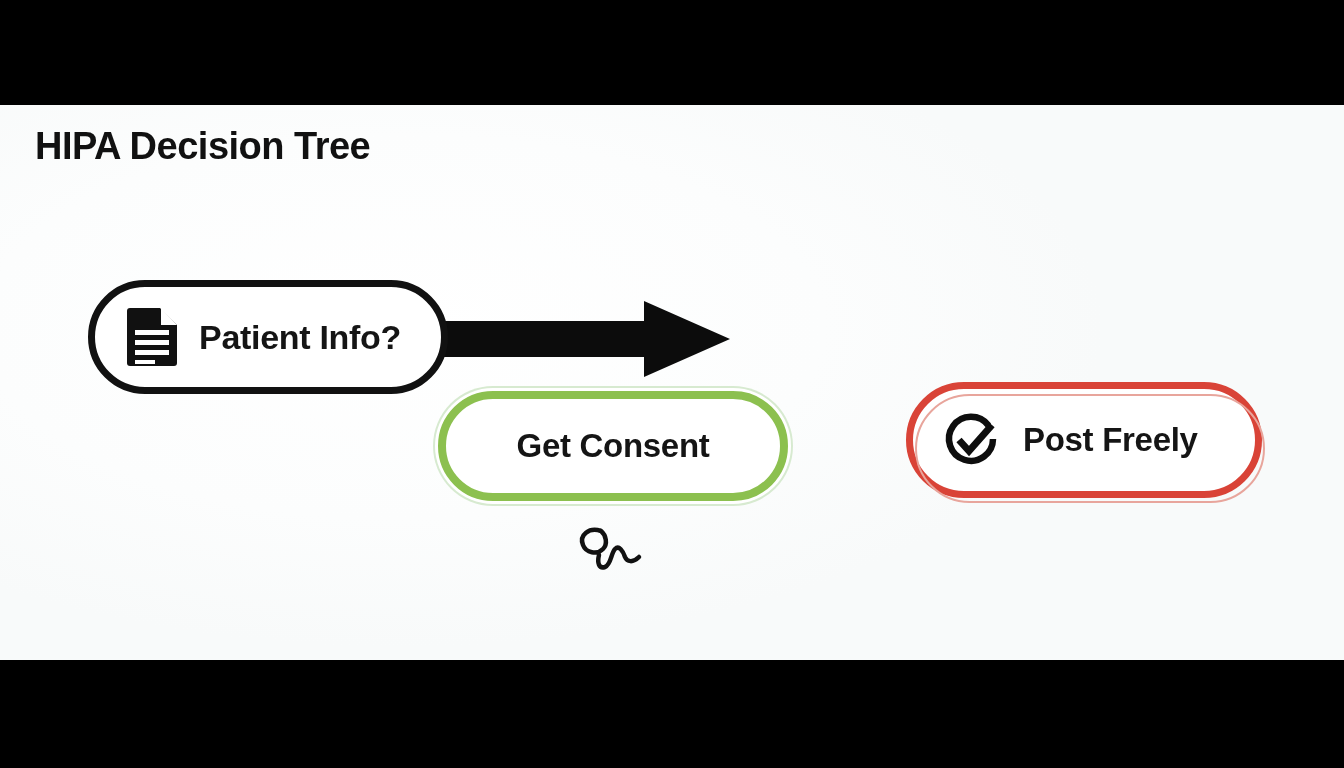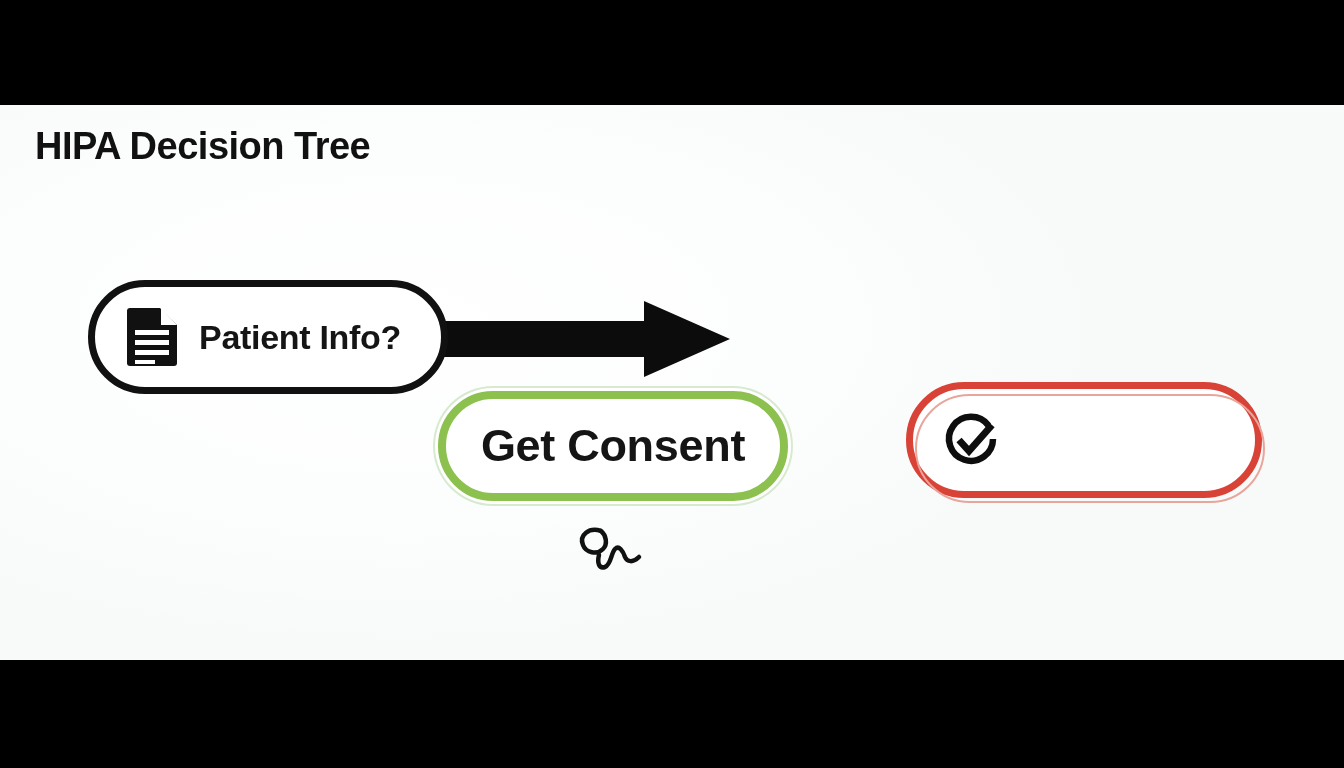--- a/index.html
+++ b/index.html
@@ -96,21 +96,21 @@
   #node-consent {
     left: 438px;
     top: 286px;
     width: 350px;
     height: 110px;
     border: 8px solid #8cc04f;
     justify-content: center;
     z-index: 20;
     box-shadow: 0 0 0 3px #ffffff, 0 0 0 5px #d7ead0;
   }
-  #node-consent .label { font-size: 45px; }
+  #node-consent .label { font-size: 33px; }
 
   
   #node-post {
     left: 906px;
     top: 277px;
     width: 356px;
     height: 116px;
     border: 7px solid #d94337;
     padding-left: 30px;
     z-index: 20;
@@ -212,20 +212,21 @@
     </div>
 
 
     <div class="node" id="node-post">
       <span class="icon-wrap">
         <svg width="58" height="58" viewBox="0 0 58 58" aria-hidden="true">
           <path d="M45.5,14.5 A22,22 0 1 0 50,28" fill="none" stroke="#0e0e0e" stroke-width="6.5" stroke-linecap="butt"></path>
           <path d="M16,29 L26,40 L49,14" fill="none" stroke="#0e0e0e" stroke-width="7" stroke-linecap="butt" stroke-linejoin="miter"></path>
         </svg>
       </span>
+      <span class="label">Post Freely</span>
     </div>
 
 
     <div class="node" id="node-consent">
       <span class="label">Get Consent</span>
     </div>
 
     <div id="signature">
       <svg width="80" height="50" viewBox="0 0 80 50" aria-hidden="true">
         <path d="M26,6 C14,2 4,10 8,20 C11,28 22,30 28,24 C33,19 31,10 26,6

